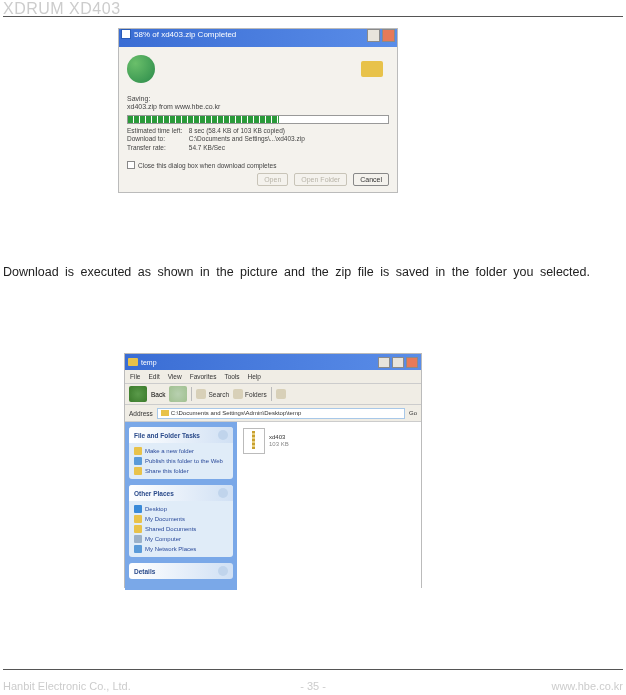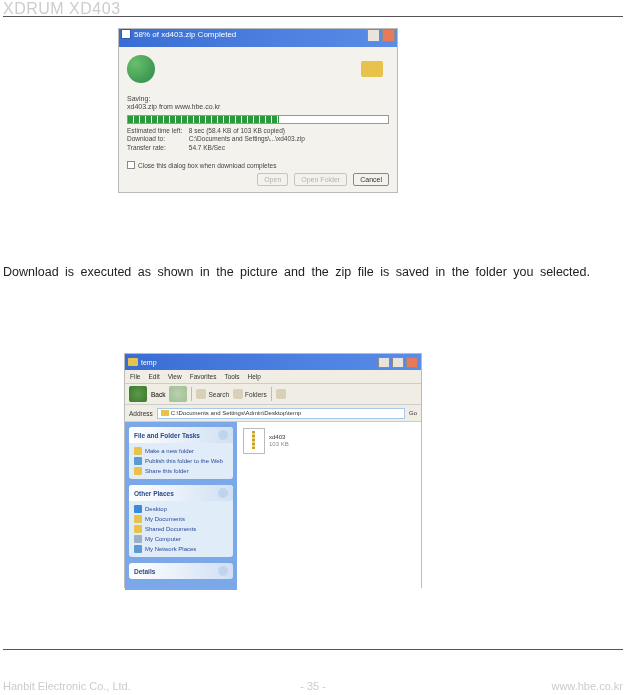--- a/index.html
+++ b/index.html
@@ -356,21 +356,21 @@
     bottom: 3px;
     left: 3px;
     right: 3px;
     height: 22px;
     border-top: 1.3px solid #555;
     display: flex;
     justify-content: space-between;
     align-items: flex-end;
     font-size: 11px;
     color: #ccc;
-    padding-top: 20px;
+    padding-top: 0;
   }
   .footer .center { position: absolute; left: 50%; transform: translateX(-50%); }
 </style>
 </head>
 <body>
 
 <div class="header-title">XDRUM XD403</div>
 <div class="hr-top"></div>
 
 <div class="dialog1">

